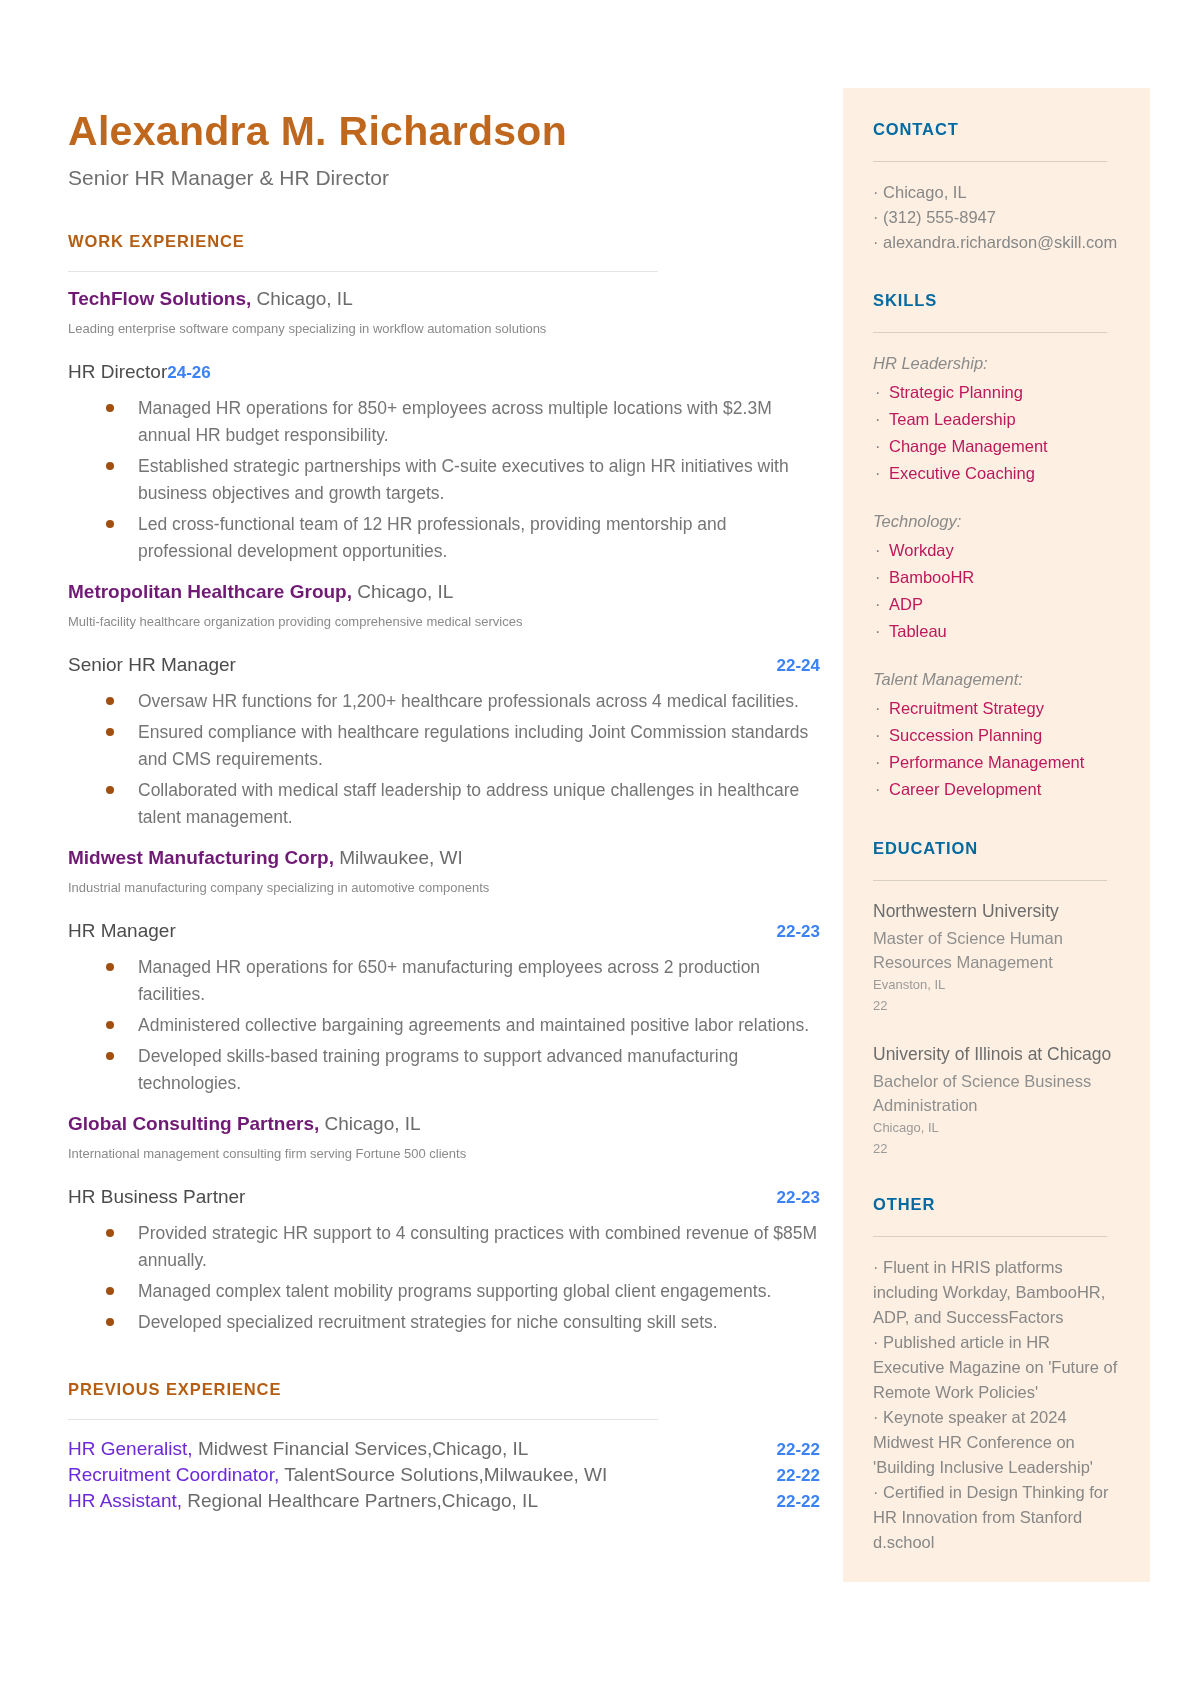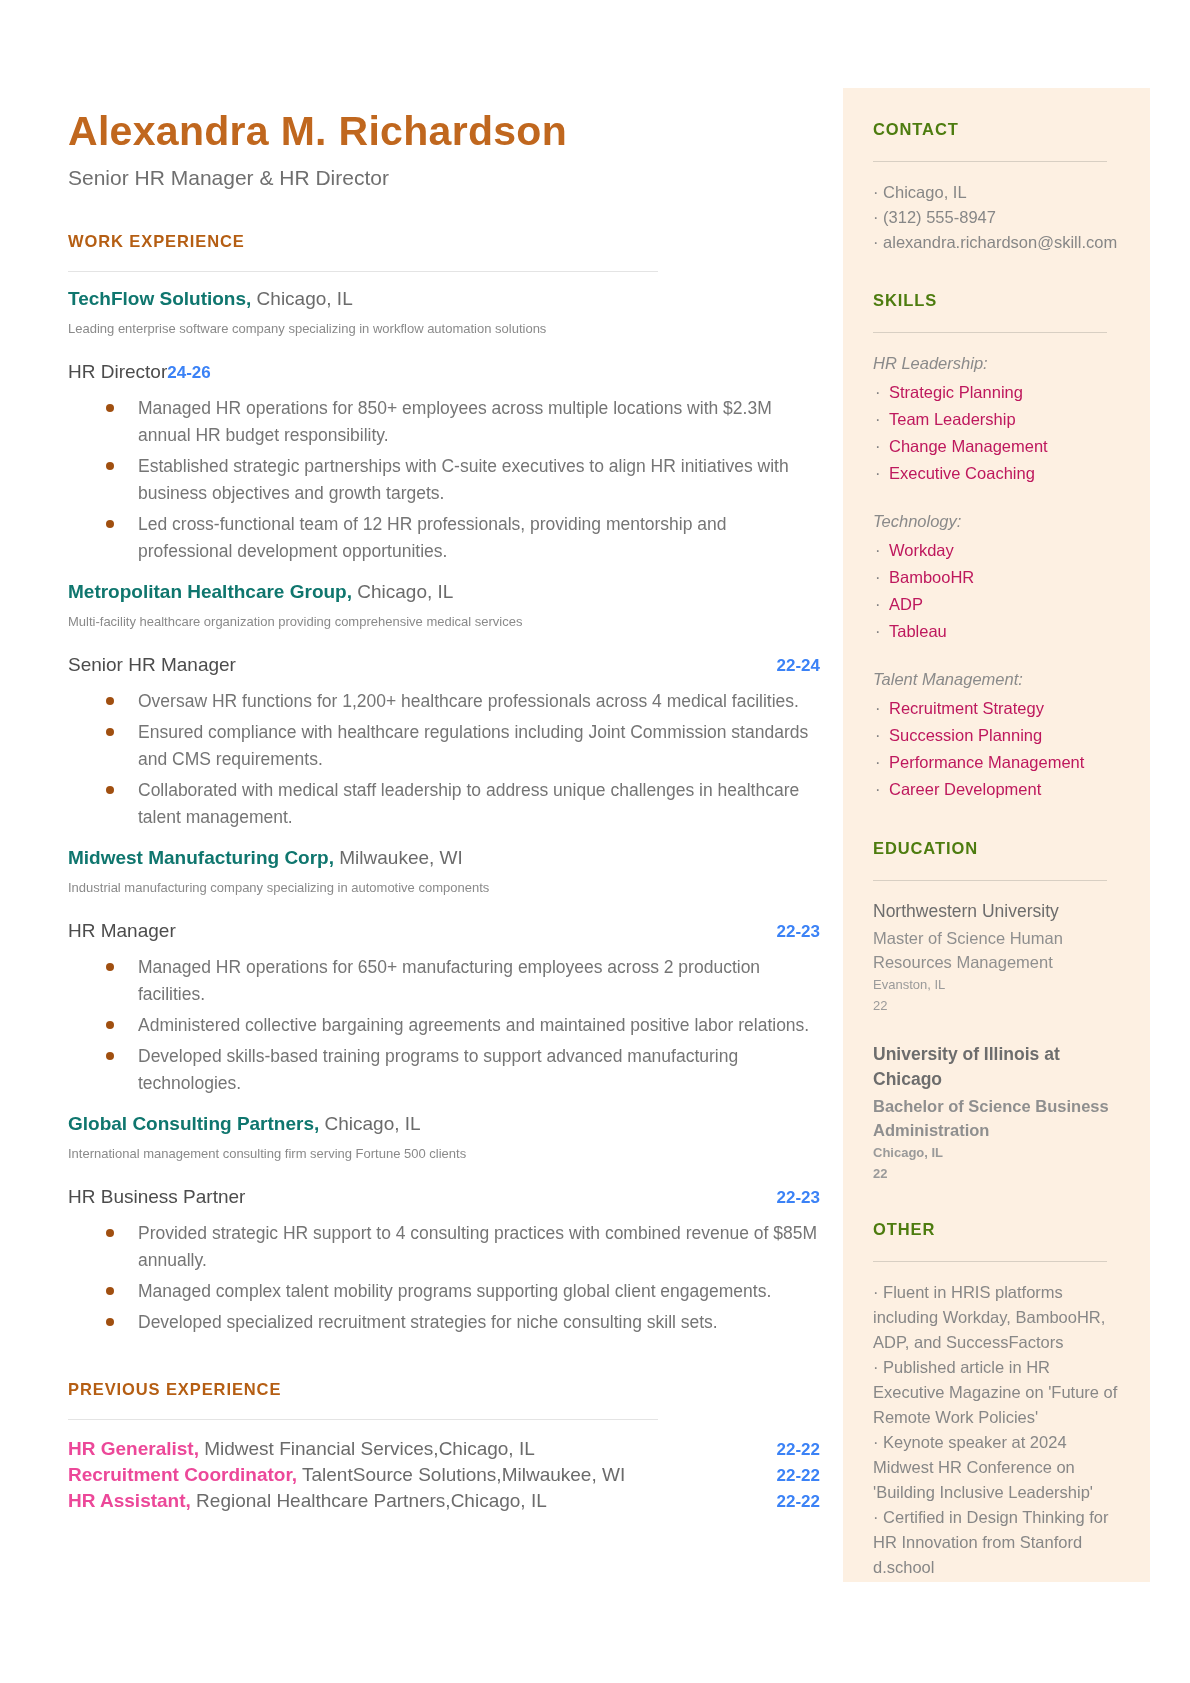--- a/index.html
+++ b/index.html
@@ -7,47 +7,47 @@
   .page{position:absolute;inset:0;background:#fff;}
 
   
   .main{position:absolute;left:68px;top:108px;width:752px;}
   h1.name{margin:0;font-size:41px;line-height:46px;font-weight:800;color:#c0671e;letter-spacing:.3px;}
   .subtitle{margin-top:12px;font-size:21px;color:#6f6f6f;}
   .sec-label{margin-top:42px;font-size:16.5px;font-weight:700;letter-spacing:.9px;color:#b55e13;}
   .rule{margin-top:20px;width:590px;border-top:1px solid #e4e4e4;height:0;}
   .job{margin-top:15px;}
   .companyline{font-size:19px;color:#6b6b6b;line-height:24px;}
-  .companyline .co{font-weight:700;color:#0f766e;}
+  .companyline .co{font-weight:700;color:#701a75;}
   .jobdesc{margin-top:6px;font-size:13px;color:#8a8a8a;line-height:23px;}
   .titlerow{margin-top:20px;margin-bottom:10px;font-size:19px;color:#4c4c4c;line-height:24px;}
   .titlerow.flexrow{display:flex;justify-content:space-between;align-items:baseline;gap:24px;}
   .jd{font-size:17px;color:#3b82f6;font-weight:700;}
   ul.blist{list-style:none;margin:0;padding:0;}
   ul.blist li{position:relative;padding-left:70px;font-size:17.5px;color:#757575;line-height:27px;margin-bottom:4px;max-width:682px;}
   ul.blist li::before{content:'';position:absolute;left:38px;top:9px;width:8px;height:8px;border-radius:50%;background:#a04f10;}
   .prev-label{margin-top:44px;}
   .prevrows{margin-top:16px;}
   .prevrow{display:flex;justify-content:space-between;align-items:baseline;font-size:19px;color:#6b6b6b;line-height:25px;}
-  .prevrow .co{font-weight:700;color:#ec4899;text-align:center;}
+  .prevrow .co{font-weight:400;color:#6d28d9;text-align:center;}
 
   
   .sidebar{position:absolute;left:843px;top:88px;width:307px;height:1494px;background:#fdf0e2;box-sizing:border-box;padding:32px 30px 30px 30px;}
   .sb-section + .sb-section{margin-top:36px;}
-  .sb-head{font-size:16.5px;font-weight:700;letter-spacing:.9px;color:#4d7c0f;}
+  .sb-head{font-size:16.5px;font-weight:700;letter-spacing:.9px;color:#0369a1;}
   .sb-rule{margin:22px 0 18px 0;border-top:1px solid #d8cfc3;height:0;width:234px;}
   .sb-item{font-size:16.5px;color:#878787;line-height:25px;overflow-wrap:anywhere;}
   .sb-item::before{content:'·  ';color:#878787;}
   .skill-group{margin-bottom:22px;}
   .skill-group:last-child{margin-bottom:0;}
   .skill-cat{font-size:16.5px;font-style:italic;color:#8a8a8a;line-height:24px;margin-bottom:4px;}
   .skill-item{font-size:16.5px;color:#be185d;line-height:27px;padding-left:16px;position:relative;}
   .skill-item::before{content:'·';position:absolute;left:2px;color:#828282;}
   .school{margin-bottom:26px;}
-  .school:last-child{margin-bottom:17px;font-weight:bold;}
+  .school:last-child{margin-bottom:17px;}
   .school-name{font-size:17.5px;color:#6d6d6d;line-height:25px;}
   .school-degree{font-size:16.5px;color:#8f8f8f;line-height:24px;margin-top:2px;}
   .school-loc,.school-year{font-size:13px;color:#9a9a9a;line-height:21px;}
   .other-item{font-size:16.5px;color:#878787;line-height:25px;}
   .other-item::before{content:'·  ';color:#878787;}
 </style>
 </head>
 <body>
 
 <div class="page">

